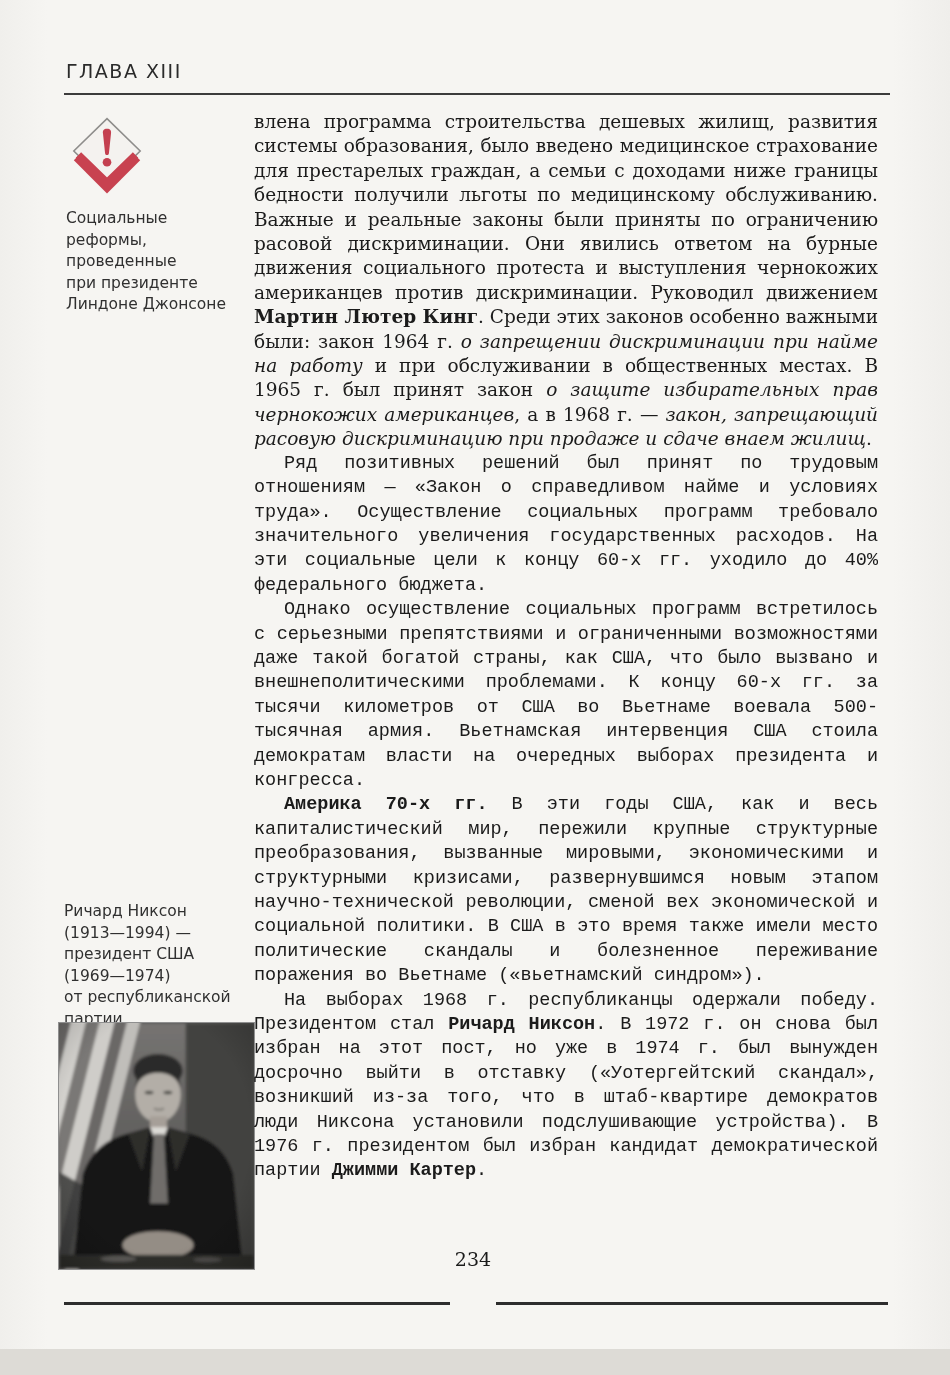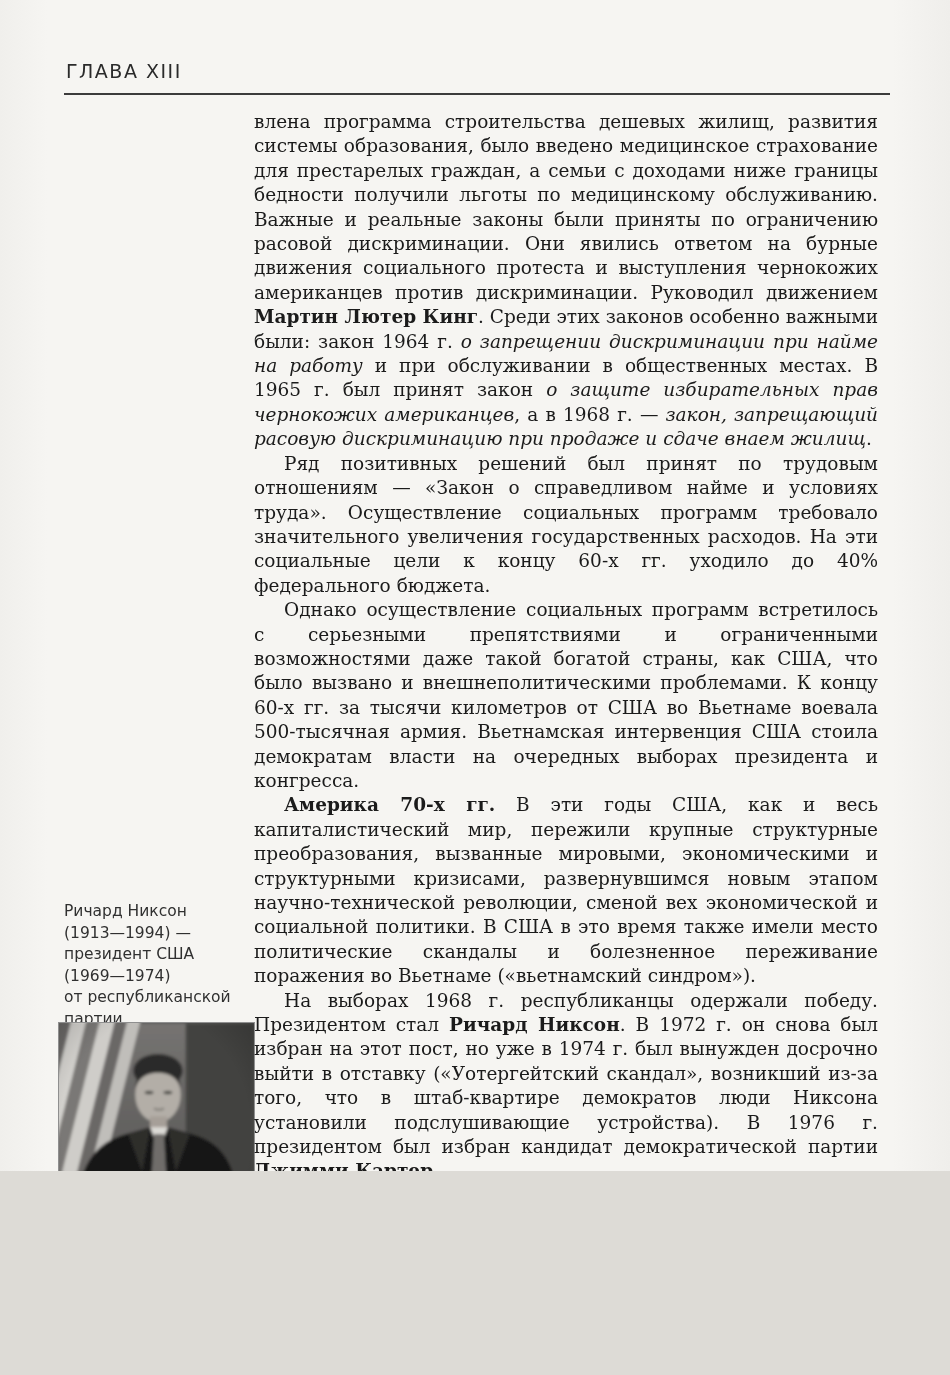--- a/index.html
+++ b/index.html
@@ -1,17 +1,17 @@
 <!DOCTYPE html>
 <html lang="ru"><head>
 <meta charset="utf-8">
 <style>
   html,body { margin:0; padding:0; background:#dddbd6; }
   .page {
-    position:relative; width:950px; height:1171px; margin:0 auto;
+    position:relative; width:950px; height:1349px; margin:0 auto;
     background:linear-gradient(90deg,#f0efec 0%, #f6f5f2 5%, #f6f5f2 94%, #efeeeb 100%);
     font-family:"DejaVu Serif", "Liberation Serif", serif;
     color:#1b1b1b; overflow:hidden;
   }
   .chapter-head {
     position:absolute; left:66px; top:60px;
     font-family:"DejaVu Sans", "Liberation Sans", sans-serif;
     font-size:19px; letter-spacing:1.5px; color:#2b2b2b;
   }
   .head-rule { position:absolute; left:64px; top:93px; width:826px; height:2px; background:#3c3c3c; }
@@ -32,40 +32,56 @@
     border:1px solid #8f8f8f; box-sizing:border-box; background:#565656;
   }
   .photo svg { display:block; width:100%; height:100%; }
 
   .main-col {
     position:absolute; left:254px; top:110px; width:624px; max-height:1185px; overflow:hidden;
     text-align:justify; font-size:18.5px; line-height:24.4px;
     hyphens:auto; -webkit-hyphens:auto;
   }
   .main-col p { margin:0; }
-  .main-col p.indent { text-indent:30px; }
+  .main-col p.indent { text-indent:30px;font-family:Liberation Mono, monospace; }
   .b { font-weight:bold; }
   .i { font-style:italic; }
 
   .fline { position:absolute; top:1302px; height:2.5px; background:#2d2d2d; }
   .fline.l { left:64px; width:386px; }
   .fline.r { left:496px; width:392px; }
   .page-num {
     position:absolute; top:1248px; left:448px; width:50px; text-align:center;
     font-size:19px; color:#1b1b1b;
   }
 </style>
 </head>
 <body>
 
 <div class="page">
 
   <div class="chapter-head">ГЛАВА XIII</div>
   <div class="head-rule"></div>
 
+  <aside class="side-note note1">
+    <div class="warn-icon">
+      <svg viewBox="0 0 100 114" xmlns="http://www.w3.org/2000/svg">
+        <polygon points="50,18 93,60 50,103 7,60" fill="#c84250"></polygon>
+        <polygon points="50,6 93,48 50,90 7,48" fill="#f4f2ef" stroke="#8e8d8b" stroke-width="2"></polygon>
+        <path d="M13,53 L50,89 L87,53" stroke="#c84250" stroke-width="10" fill="none"></path>
+        <path d="M50,19 c4.2,0 5.8,2.6 5.2,6.2 l-2.7,25.5 c-0.3,3.2 -4.7,3.2 -5,0 l-2.7,-25.5 c-0.6,-3.6 1,-6.2 5.2,-6.2 z" fill="#c44050"></path>
+        <circle cx="50" cy="62.5" r="5.6" fill="#c44050"></circle>
+      </svg>
+    </div>
+    <div class="side-caption">Социальные
+реформы,
+проведенные
+при президенте
+Линдоне Джонсоне</div>
+  </aside>
 
   <aside class="side-note note2">
     <div class="side-caption">Ричард Никсон
 (1913—1994) —
 президент США
 (1969—1974)
 от республиканской
 партии</div>
   </aside>
 

